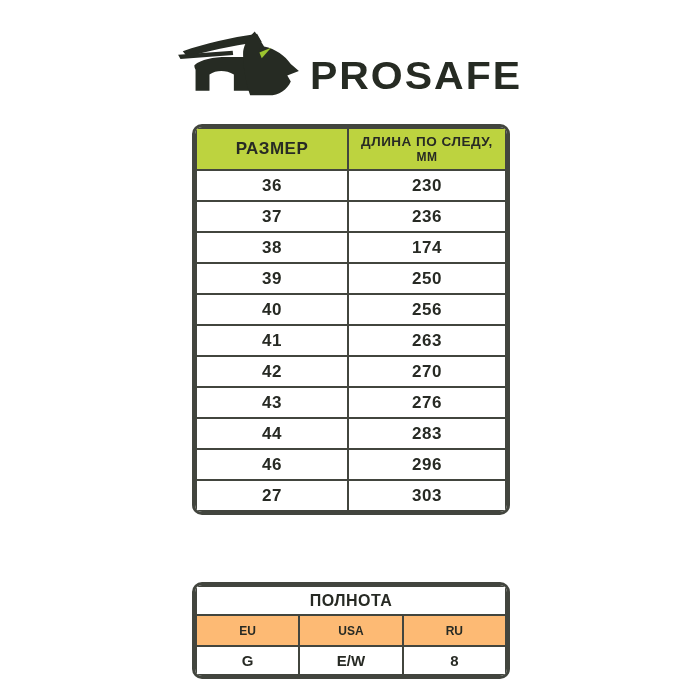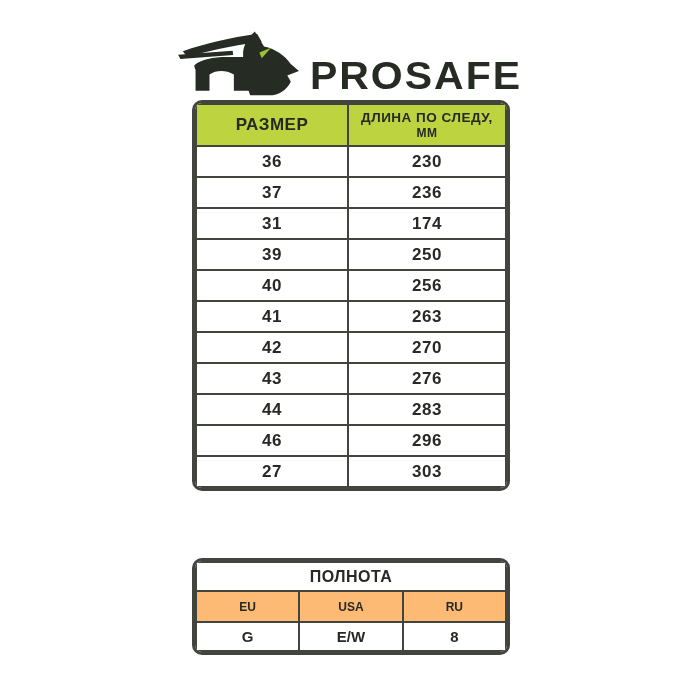--- a/index.html
+++ b/index.html
@@ -35,20 +35,21 @@
   
   .tbl-wrap {
     position: absolute;
     left: 192px;
     width: 318px;
     box-sizing: border-box;
     border: 3px solid #42453e;
     border-radius: 10px;
     overflow: hidden;
     background: #ffffff;
+    margin-top: 24px;
   }
   .tbl-wrap table {
     width: 100%;
     border-collapse: collapse;
     table-layout: fixed;
   }
   .tbl-wrap th, .tbl-wrap td {
     border: 2px solid #42453e;
     text-align: center;
     vertical-align: middle;
@@ -136,21 +137,21 @@
     <tbody>
       <tr>
           <td>36</td>
           <td>230</td>
         </tr>
       <tr>
           <td>37</td>
           <td>236</td>
         </tr>
       <tr>
-          <td>31</td>
+          <td>38</td>
           <td>174</td>
         </tr>
       <tr>
           <td>39</td>
           <td>250</td>
         </tr>
       <tr>
           <td>40</td>
           <td>256</td>
         </tr>

